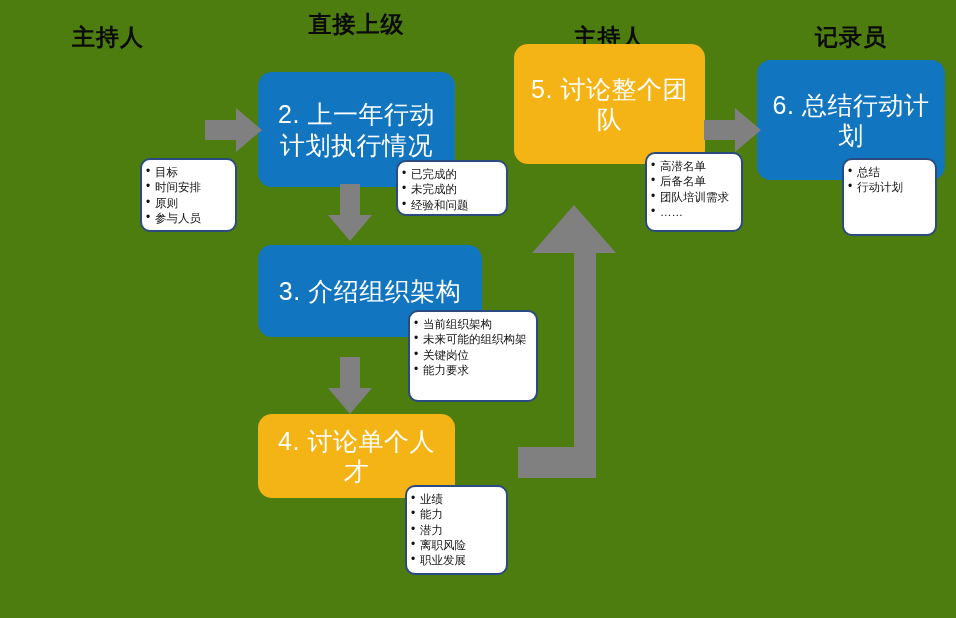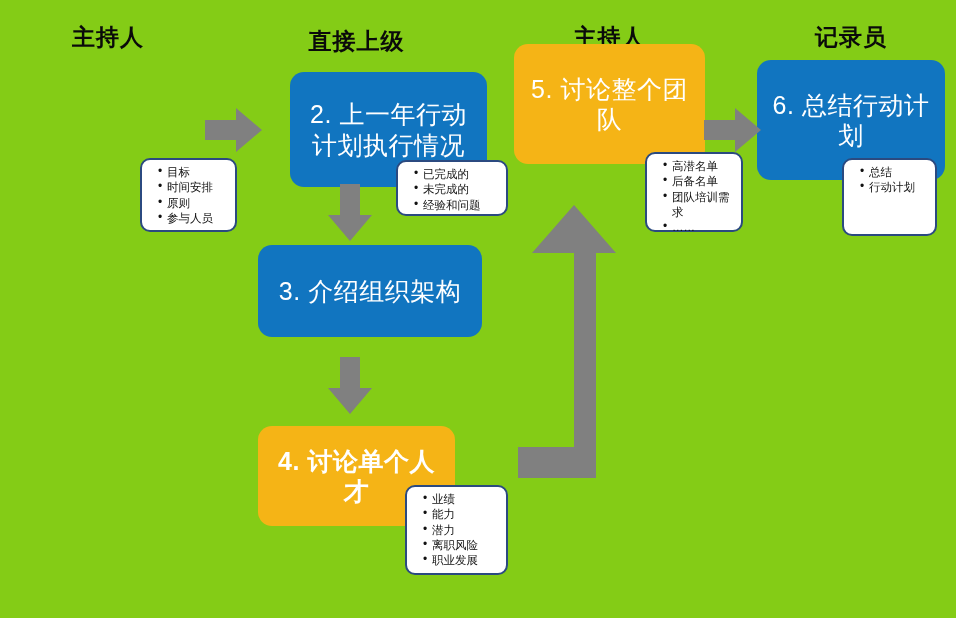--- a/index.html
+++ b/index.html
@@ -4,21 +4,21 @@
 <style>
   html, body {
     margin: 0;
     padding: 0;
     background: #ffffff;
   }
   #canvas {
     position: relative;
     width: 956px;
     height: 618px;
-    background: #84cc16;
+    background: #4d7c0f;
     font-family: "Liberation Sans", "DejaVu Sans", sans-serif;
     overflow: hidden;
   }
   .role-label {
     position: absolute;
     font-size: 23px;
     font-weight: bold;
     color: #0a0a0a;
     letter-spacing: 1px;
     white-space: nowrap;
@@ -40,21 +40,21 @@
     letter-spacing: 0.5px;
   }
   .step-box.blue  { background: #1175c0; }
   .step-box.amber { background: #f5b416; }
   .callout {
     position: absolute;
     background: #ffffff;
     border: 2.5px solid #2b4a80;
     border-radius: 10px;
     box-sizing: border-box;
-    padding: 5px 4px 5px 16px;
+    padding: 5px 4px 5px 4px;
     z-index: 5;
   }
   .callout ul {
     margin: 0;
     padding: 0;
     list-style: none;
   }
   .callout li {
     position: relative;
     padding-left: 9px;
@@ -76,34 +76,34 @@
     z-index: 2;
   }
   .arrow svg { display: block; }
 </style>
 </head>
 <body>
 
 <div id="canvas">
 
   <div class="role-label" style="left:10px; top:26px; width:196px;">主持人</div>
-  <div class="role-label" style="left:258px; top:30px; width:197px;font-family:Liberation Serif, serif;">直接上级</div>
+  <div class="role-label" style="left:258px; top:13px; width:197px;font-family:Liberation Serif, serif;">直接上级</div>
   <div class="role-label" style="left:514px; top:26px; width:191px;">主持人</div>
   <div class="role-label" style="left:757px; top:26px; width:188px;">记录员</div>
 
 
-  <div class="step-box blue" style="left:258px; top:72px; width:197px; height:115px;margin-left:32px;">
+  <div class="step-box blue" style="left:258px; top:72px; width:197px; height:115px;">
     <span>2. 上一年行动计划执行情况</span>
   </div>
 
   <div class="step-box blue" style="left:258px; top:245px; width:224px; height:92px;">
     <span>3. 介绍组织架构</span>
   </div>
 
-  <div class="step-box amber" style="left:258px; top:426px; width:197px; height:100px;font-weight:bold;">
+  <div class="step-box amber" style="left:258px; top:414px; width:197px; height:84px;">
     <span>4. 讨论单个人才</span>
   </div>
 
   <div class="step-box amber" style="left:514px; top:44px; width:191px; height:120px;">
     <span>5. 讨论整个团队</span>
   </div>
 
   <div class="step-box blue" style="left:757px; top:60px; width:188px; height:120px;">
     <span>6. 总结行动计划</span>
   </div>
@@ -148,20 +148,28 @@
   </div>
 
   <div class="callout" style="left:396px; top:160px; width:112px; height:56px;">
     <ul>
       <li>已完成的</li>
       <li>未完成的</li>
       <li>经验和问题</li>
     </ul>
   </div>
 
+  <div class="callout" style="left:408px; top:310px; width:130px; height:92px;">
+    <ul>
+      <li>当前组织架构</li>
+      <li>未来可能的组织构架</li>
+      <li>关键岗位</li>
+      <li>能力要求</li>
+    </ul>
+  </div>
 
   <div class="callout" style="left:405px; top:485px; width:103px; height:90px;">
     <ul>
       <li>业绩</li>
       <li>能力</li>
       <li>潜力</li>
       <li>离职风险</li>
       <li>职业发展</li>
     </ul>
   </div>

